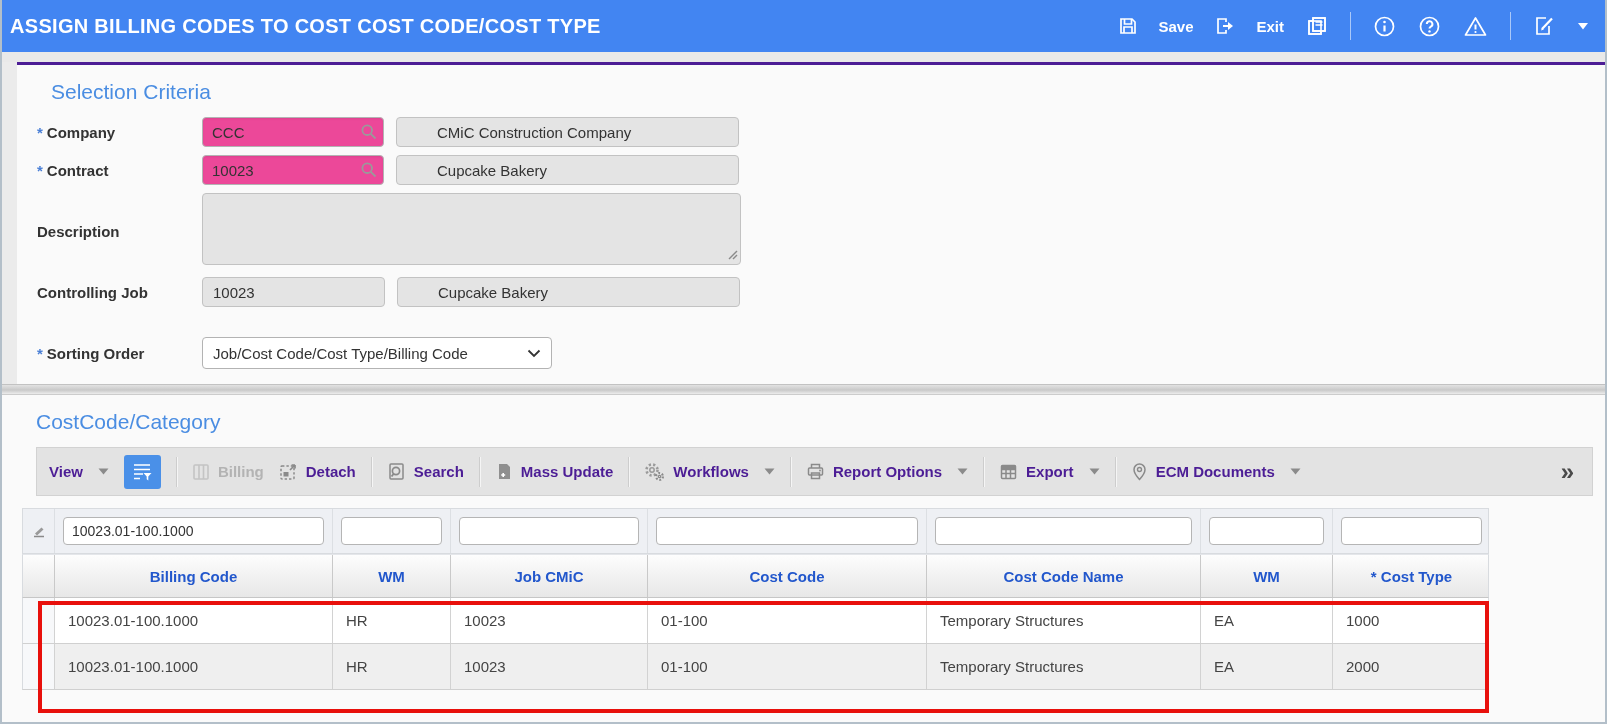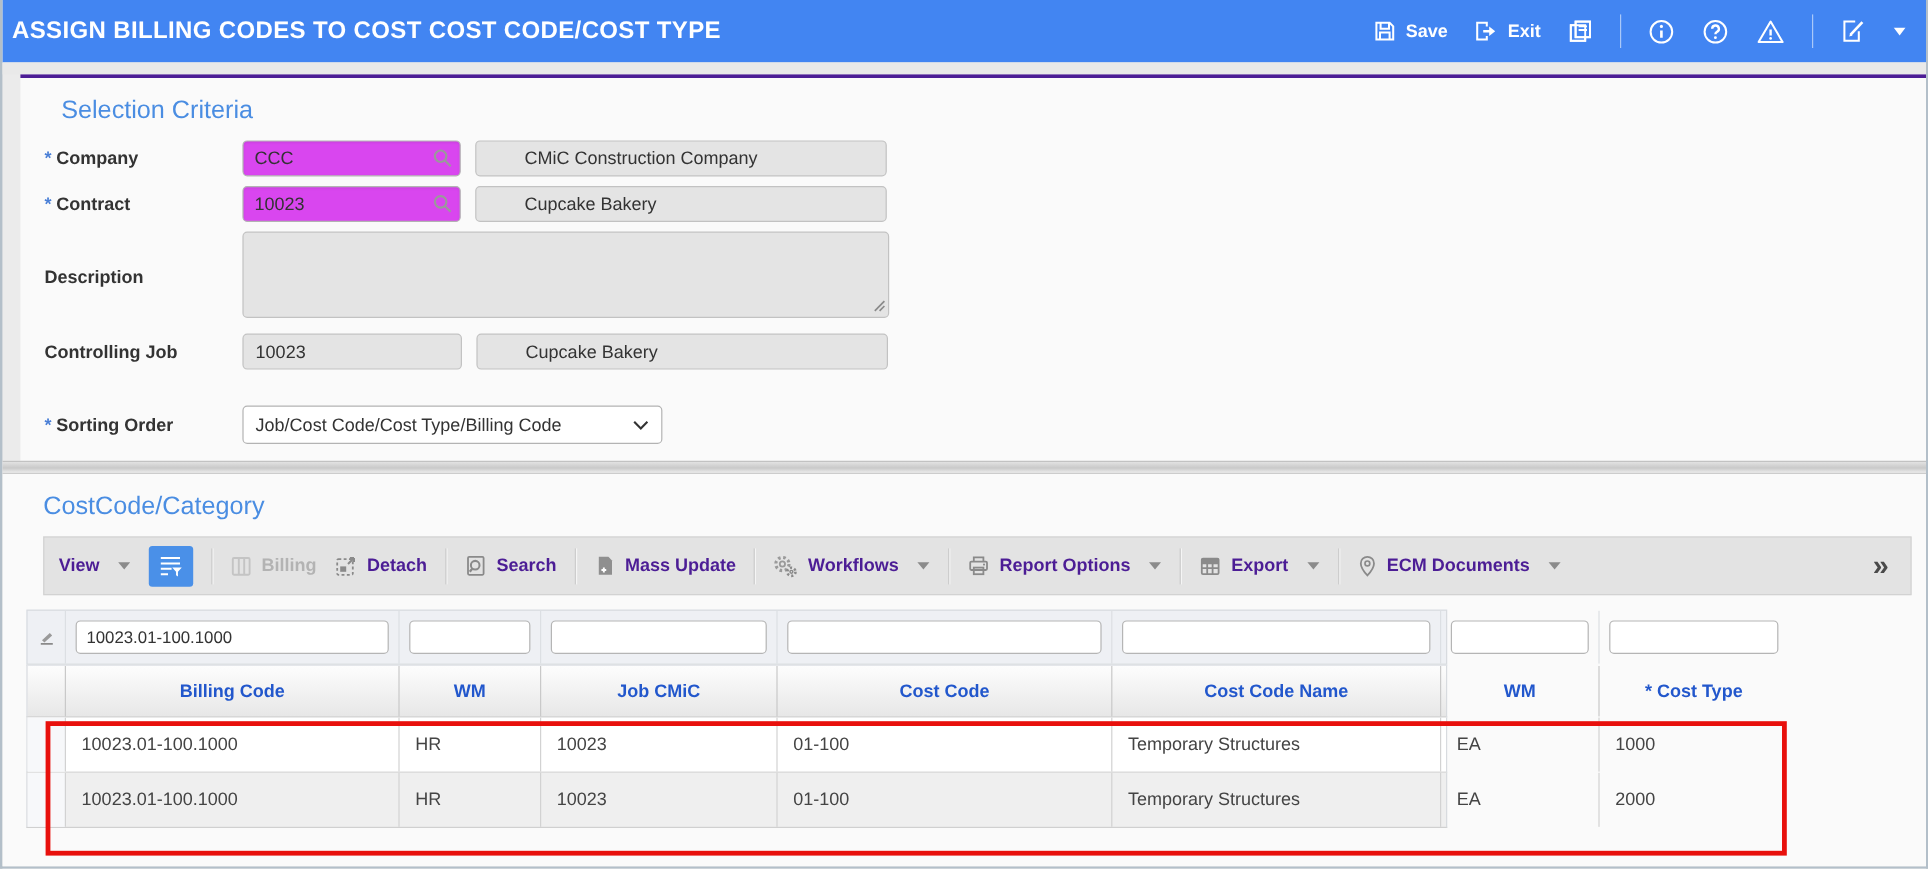--- a/index.html
+++ b/index.html
@@ -6,38 +6,38 @@
   body { font-family:"Liberation Sans", sans-serif; background:#fff; }
   .screen{
     position:relative; width:1607px; height:724px; overflow:hidden;
     background:#ebebeb; border:2px solid #b3bfc9; border-top:none;
     display:flex; flex-direction:column;
   }
   
   .titlebar{height:52px; flex:0 0 52px; background:#4285f2; display:flex; align-items:center; padding:0 16px 0 8px; color:#ffffff;}
   .tb-title{font-size:20px; font-weight:700; letter-spacing:.3px; white-space:nowrap;}
   .tb-right{margin-left:auto; display:flex; align-items:center; gap:22px;}
-  .tb-btn{display:flex; align-items:center; gap:7px; font-weight:700; font-size:15px; cursor:pointer; white-space:nowrap;}
+  .tb-btn{display:flex; align-items:center; gap:20px; font-weight:700; font-size:15px; cursor:pointer; white-space:nowrap;}
   .tb-ico{display:flex; align-items:center; cursor:pointer;}
   .tb-sep{width:1px; height:28px; background:rgba(255,255,255,.55);}
   .tb-caret{display:flex; align-items:center; cursor:pointer;}
   
   .strip{height:10px; flex:0 0 10px; background:#e9e9e9;}
   .panel1{height:322px; flex:0 0 322px; background:#fafafa; border-top:3px solid #4c1d95;margin-left:15px;}
   .splitter{height:11px; flex:0 0 11px; background:linear-gradient(#e2e2e2,#c9c9c9 55%,#ececec); border-top:1px solid #c2c2c2; border-bottom:1px solid #cccccc;}
   .panel2{flex:1; background:#fafafa; position:relative;}
   .section-title{color:#4a8de2; font-size:21px; font-weight:400; margin:14px 0 0 34px; line-height:26px;}
   
   .frm{margin-top:12px;}
   .frow{display:flex; align-items:center; margin:0 0 8px 20px;}
   .flabel{width:158px; font-weight:700; font-size:15px; color:#333; margin-right:7px; white-space:nowrap;}
   .req{color:#4a7fd6; font-weight:700; margin-right:4px;}
   .lov{position:relative; width:182px;}
   .lov input{width:100%; height:30px; border:1px solid #b3b3b3; border-radius:4px; padding:0 30px 0 9px;
-    font-family:"Liberation Sans",sans-serif; font-size:15px; color:#333; box-shadow:inset 0 1px 2px rgba(0,0,0,.08); background:#d946ef;}
+    font-family:"Liberation Sans",sans-serif; font-size:15px; color:#333; box-shadow:inset 0 1px 2px rgba(0,0,0,.08); background:#ec4899;}
   .lov .mag{position:absolute; right:6px; top:6px;}
   .dfield{height:30px; background:#e4e4e4; border:1px solid #c2c2c2; border-radius:4px; display:flex; align-items:center;
     padding:0 10px; font-size:15px; color:#333;}
   .w1{width:183px;}
   .w2{width:343px; margin-left:12px;padding-left:40px;}
   .ta-wrap{position:relative; width:539px;}
   .ta-wrap textarea{width:539px; height:72px; background:#e4e4e4; border:1px solid #c2c2c2; border-radius:4px; resize:none;
     font-family:"Liberation Sans",sans-serif; font-size:15px; color:#333; padding:4px 8px;}
   .ta-grip{position:absolute; right:3px; bottom:5px;}
   .sel{width:350px; height:32px; border:1px solid #b3b3b3; border-radius:4px; background:#fff; display:flex; align-items:center;
@@ -47,21 +47,21 @@
   .toolbar{margin:12px 12px 0 34px; height:49px; background:#e3e3e3; border:1px solid #d2d2d2; display:flex; align-items:center;
     padding:0 12px; gap:15px;}
   .titem{display:flex; align-items:center; gap:8px; font-weight:700; font-size:15px; color:#4c1d95; cursor:pointer; white-space:nowrap;}
   .titem.disabled{color:#b3b3b3; cursor:default;}
   .tcaret{margin-left:7px; display:flex; align-items:center;}
   .tbtn-blue{width:37px; height:34px; background:#4a90e8; border-radius:3px; display:flex; align-items:center; justify-content:center; cursor:pointer;}
   .tsep{width:1px; height:30px; background:#cdcdcd; box-shadow:1px 0 0 #f5f5f5;}
   .tspacer{flex:1;}
   .tmore{font-size:24px; color:#4a4a4a; font-weight:700; cursor:pointer; line-height:20px; padding-right:6px;}
   
-  .grid-wrap{margin:12px 0 0 20px; width:1184px;}
+  .grid-wrap{margin:12px 0 0 20px; width:1467px;}
   .gridrow{display:grid; grid-template-columns:32px 278px 118px 197px 279px 274px 132px 157px;}
   .fband{background:#eef0f4; border:1px solid #d8dbdf; height:46px;}
   .fcell{display:flex; align-items:center; padding:0 8px; border-right:1px solid #dcdfe3; height:100%;}
   .fcell:last-child{border-right:none;}
   .fcell input{width:100%; height:28px; border:1px solid #b5b5b5; border-radius:4px; padding:0 8px;
     font-family:"Liberation Sans",sans-serif; font-size:14px; color:#333; background:#fff;}
   .fgutter{justify-content:center; padding:0;}
   .hband{height:44px; background:linear-gradient(#fdfdfd,#e7e7e7); border-left:1px solid #d8dbdf; border-right:1px solid #d8dbdf;
     border-bottom:1px solid #c6c6c6; border-top:1px solid #e4e6ea;}
   .hcell{display:flex; align-items:center; justify-content:center; font-weight:700; font-size:15px; color:#2257cc;

